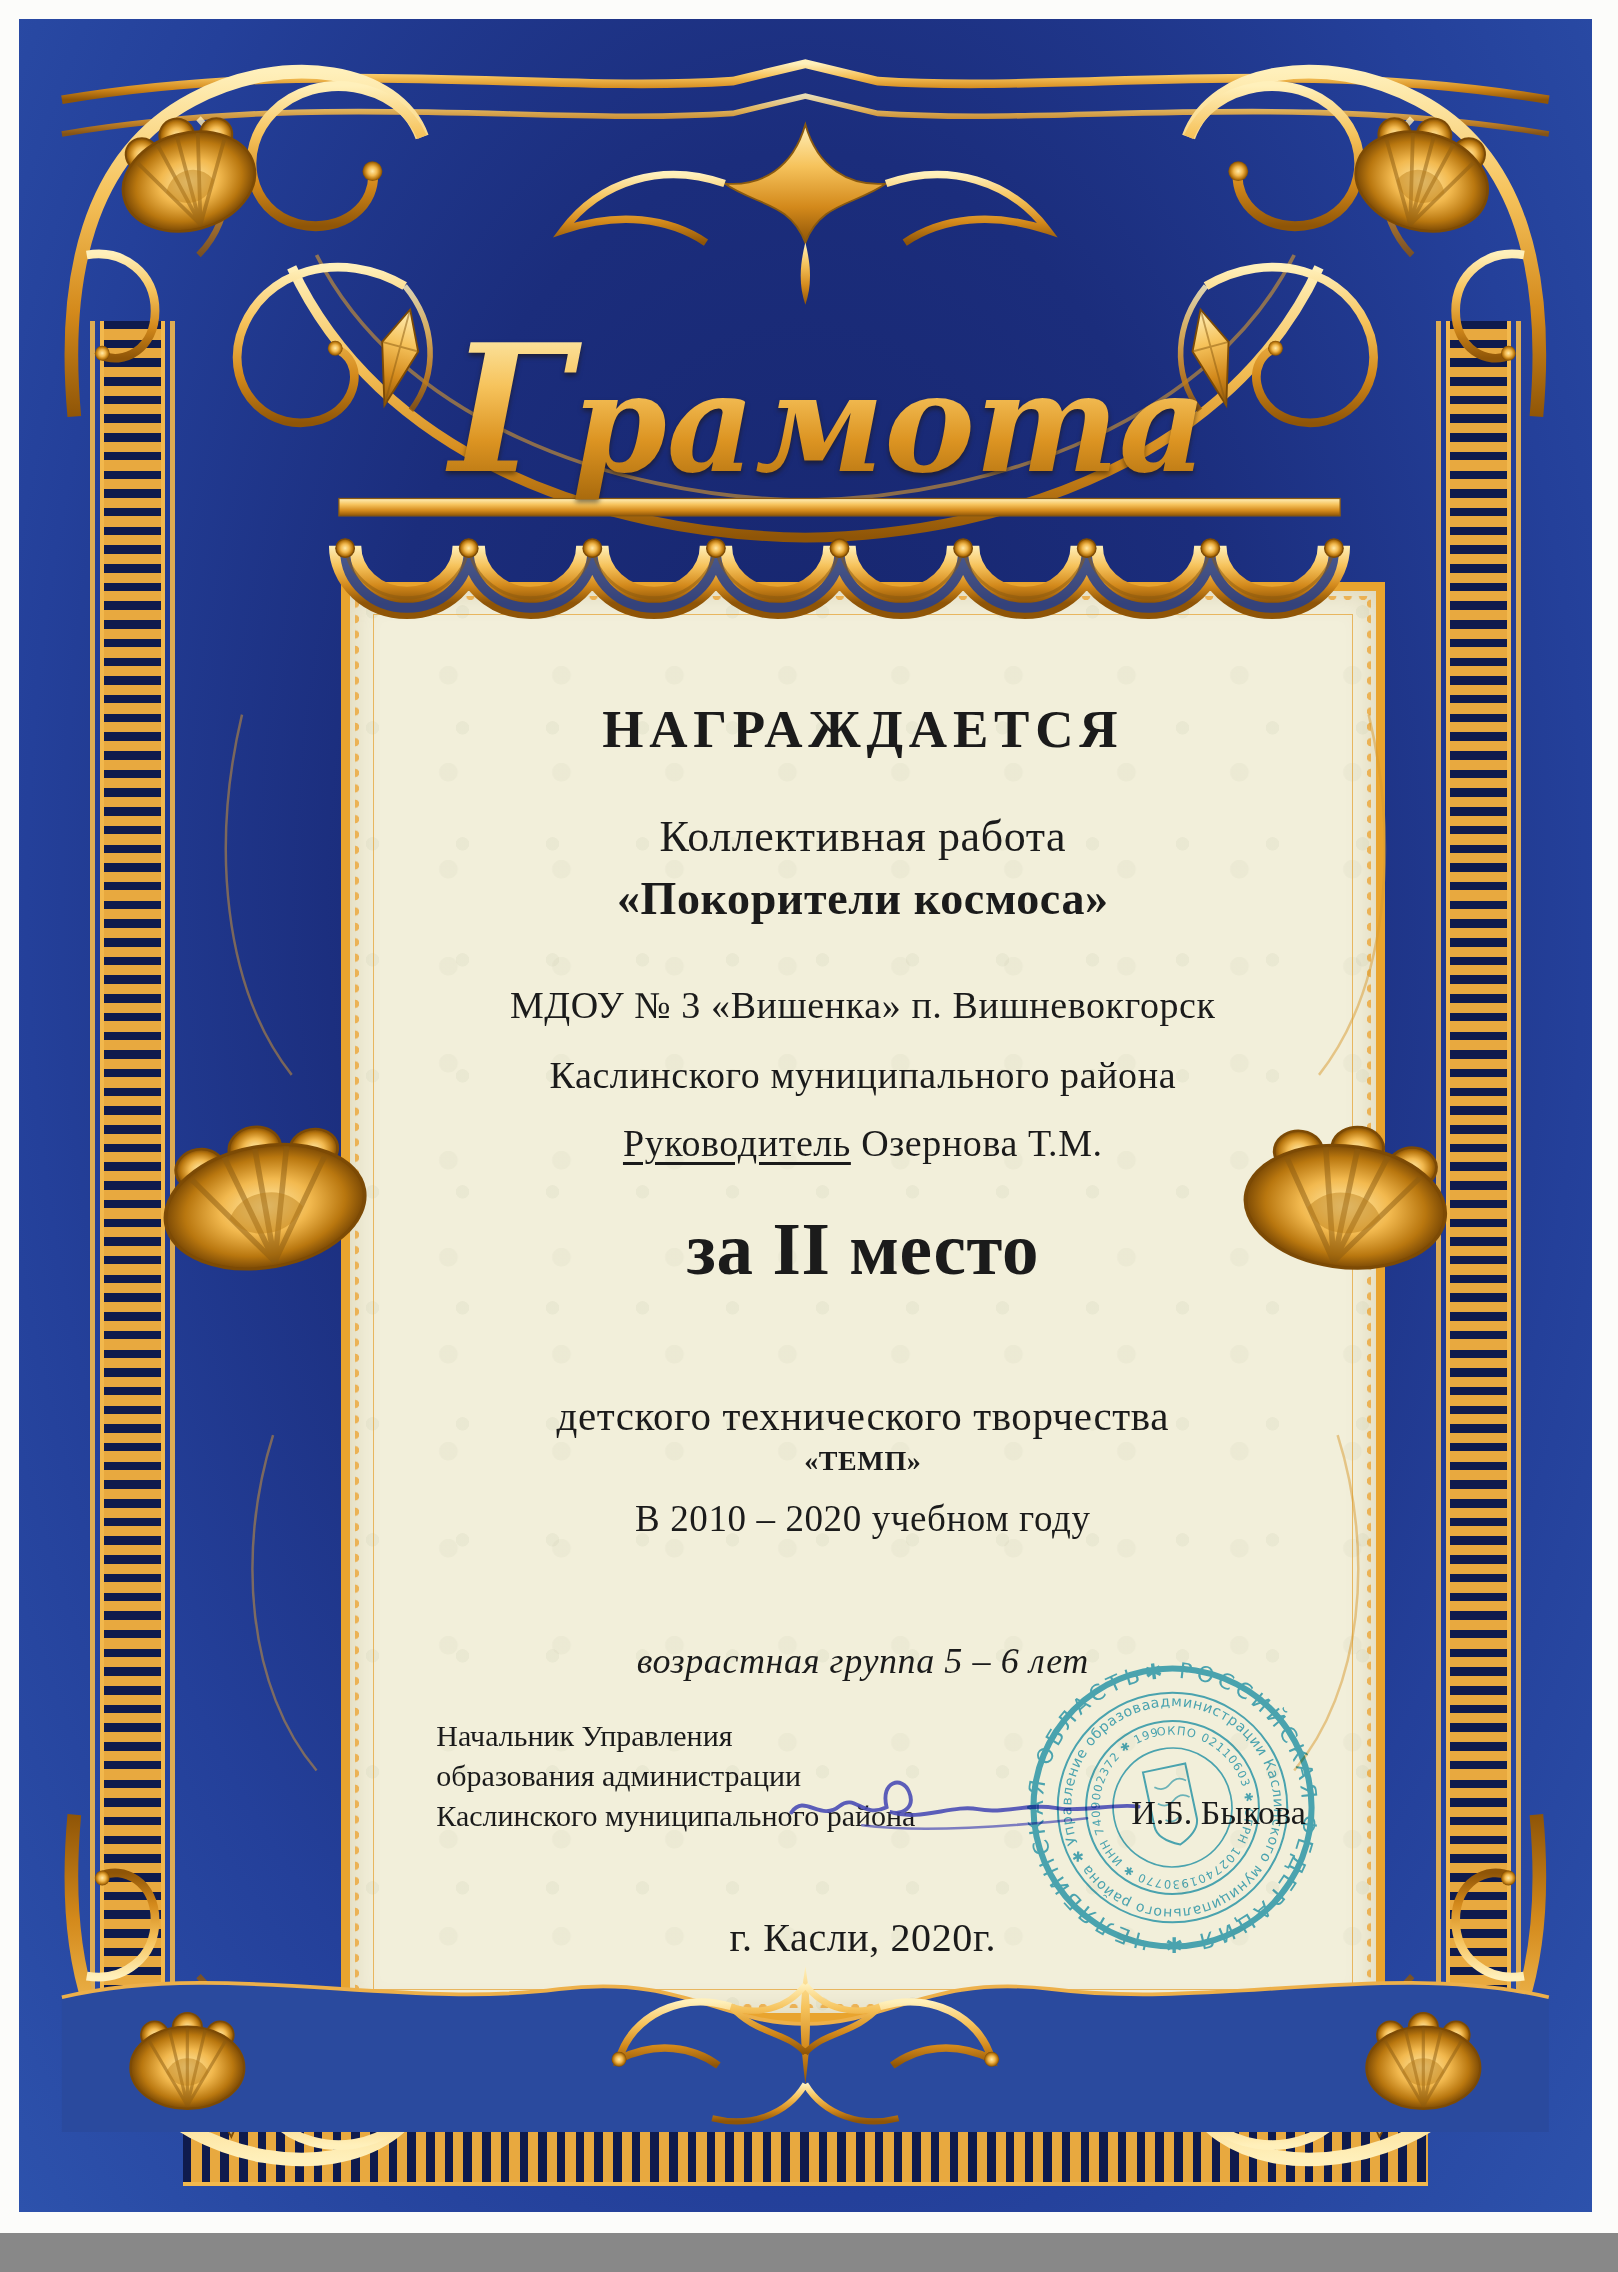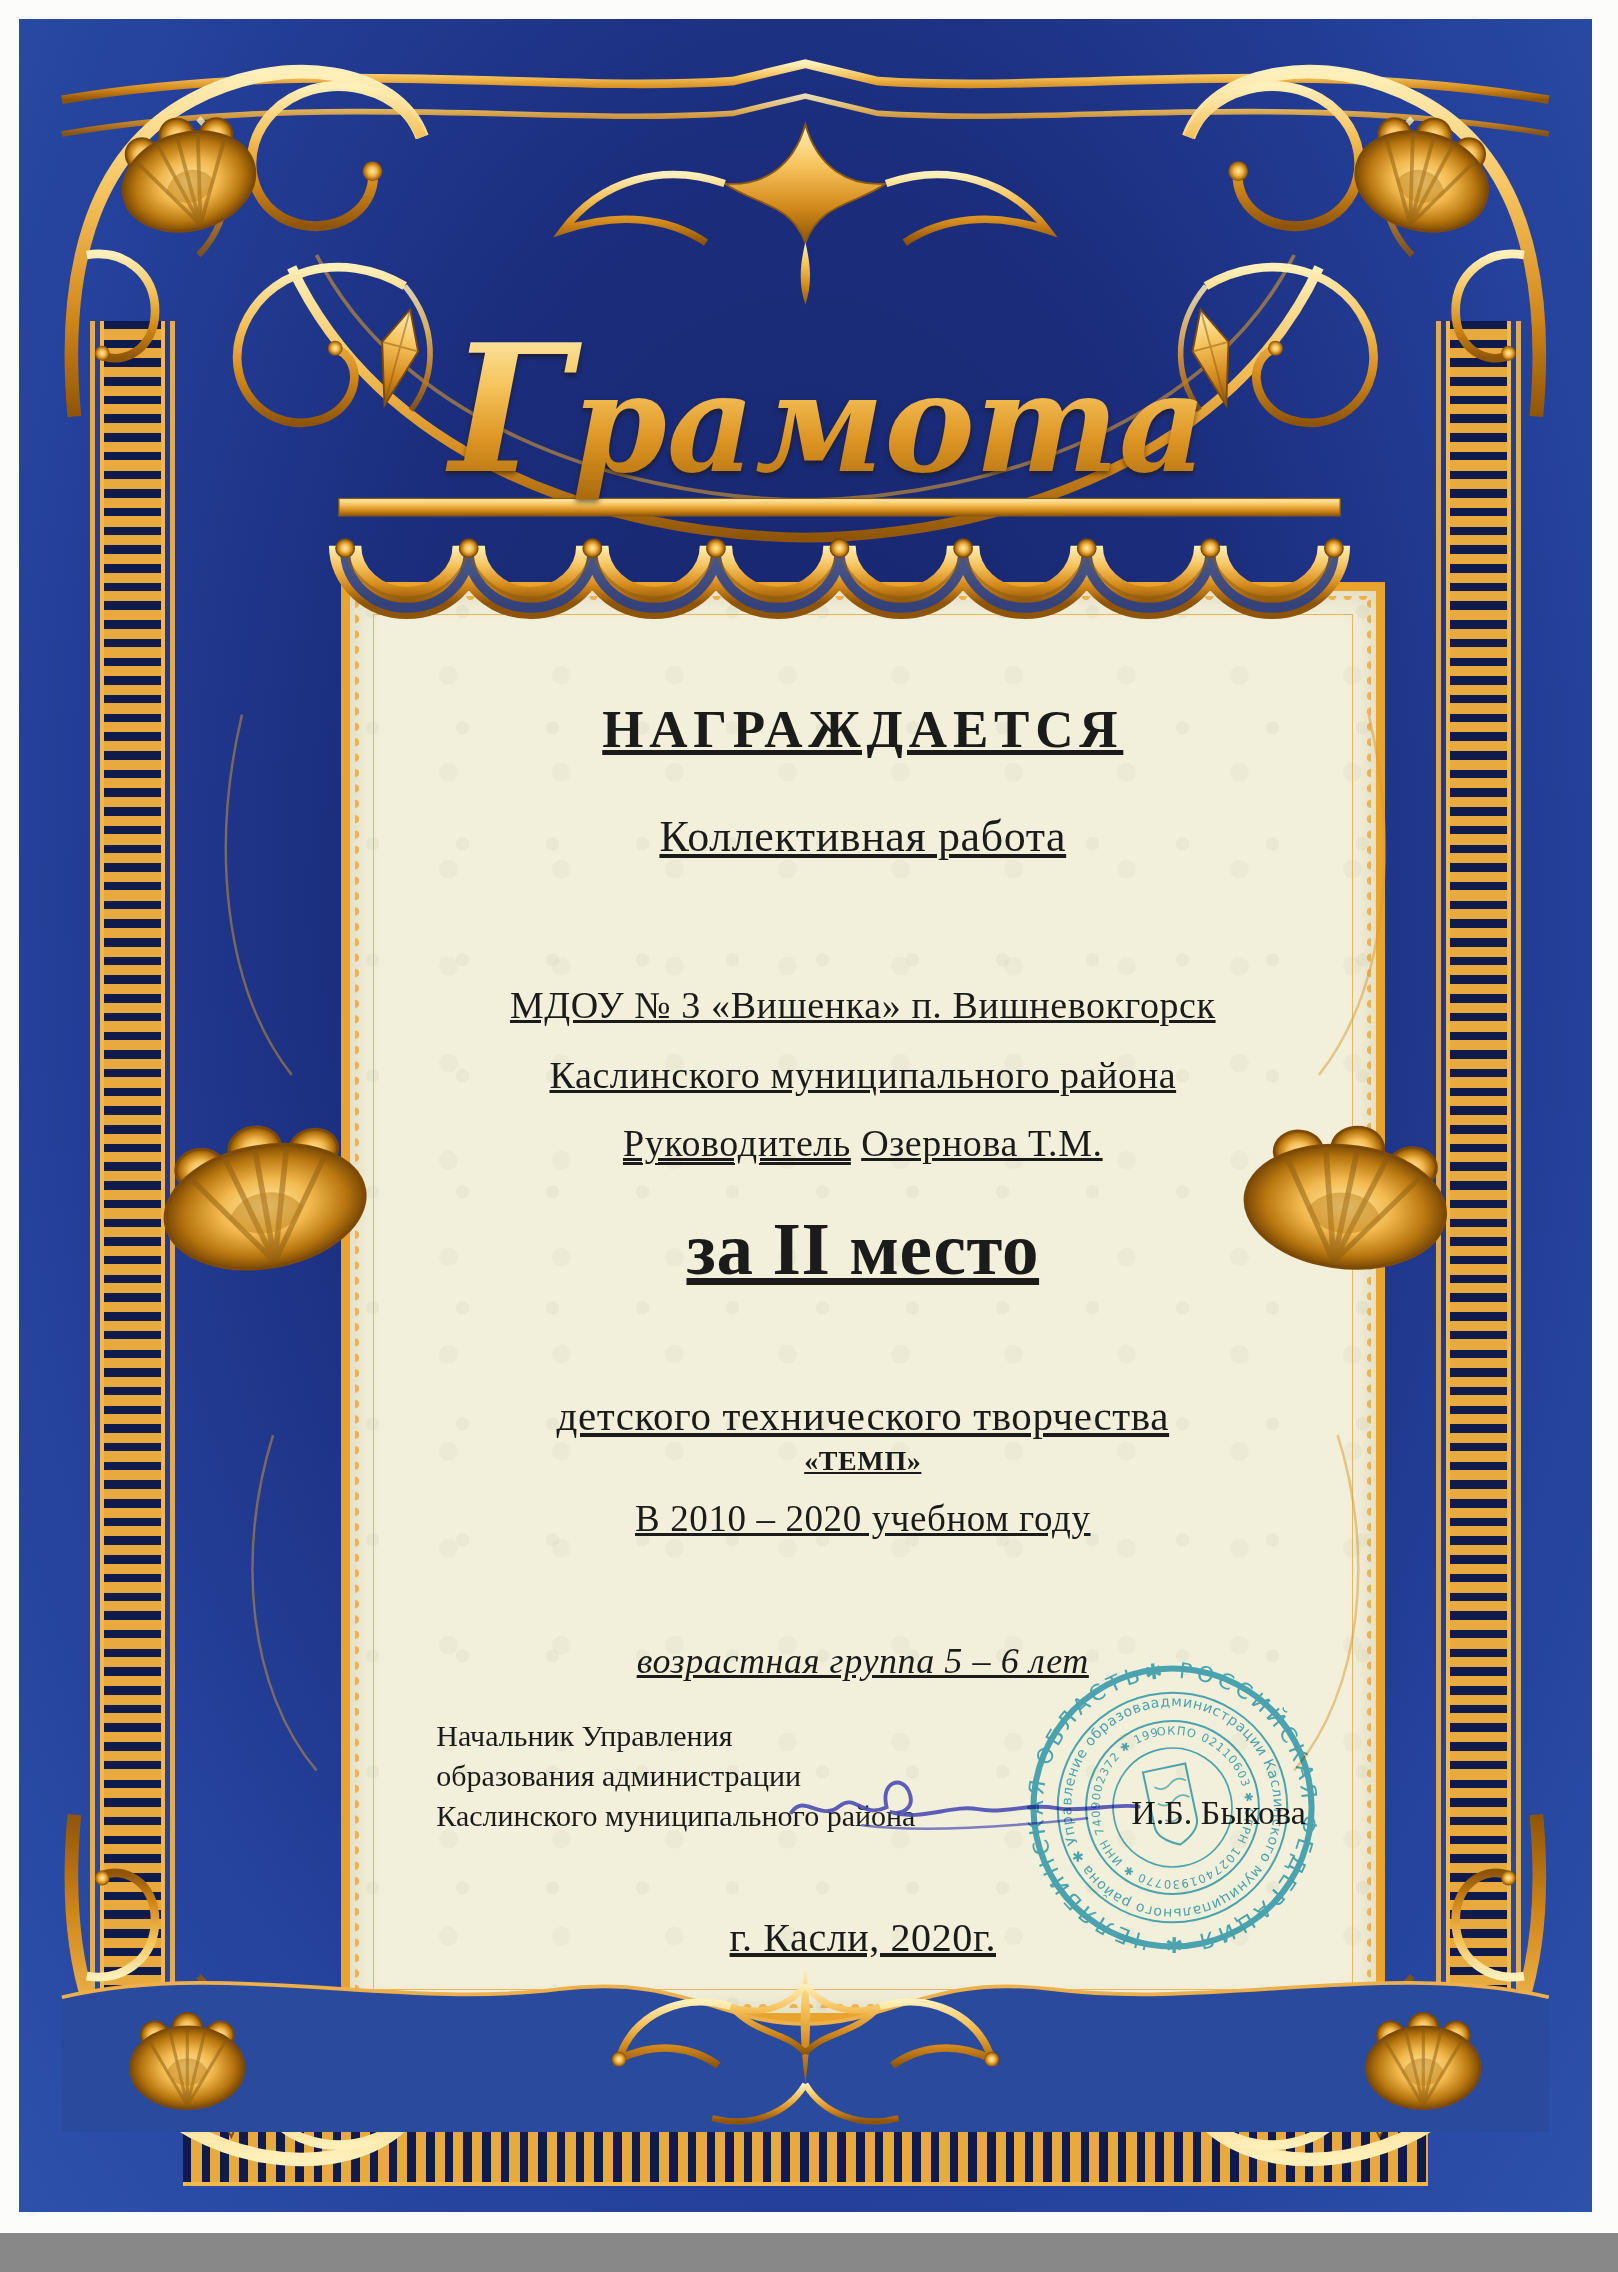--- a/index.html
+++ b/index.html
@@ -40,21 +40,21 @@
   .deco{position:absolute;left:0;top:0;width:100%;height:100%;z-index:2;pointer-events:none;}
   
   .title{position:absolute;left:0;width:1618px;top:293px;z-index:3;text-align:center;
          font-family:"DejaVu Serif",serif;font-style:italic;font-weight:bold;font-size:136px;line-height:1.1;
          color:#eab04a;
          background:linear-gradient(#fdeeb4 5%, #f6c35c 38%, #dc9422 66%, #a3650a 100%);
          -webkit-background-clip:text;background-clip:text;-webkit-text-fill-color:transparent;
          filter:drop-shadow(0 3.2px 2.6px rgba(30,18,0,.55));}
   .title::first-letter{font-size:1.3em;}
   
-  .line{position:absolute;left:350px;width:987px;text-align:center;color:#1b1b1b;z-index:3;letter-spacing:0.6px;text-decoration:underline;}
+  .line{position:absolute;left:350px;width:987px;text-align:center;color:#1b1b1b;z-index:3;letter-spacing:0.6px;}
   .t-header{top:680px;font-size:53px;font-weight:bold;letter-spacing:5.8px;}
   .t-work1 {top:792px;font-size:44px;}
   .t-work2 {top:853px;font-size:46px;font-weight:bold;}
   .t-org1  {top:964px;font-size:38px;}
   .t-org2  {top:1034px;font-size:38px;}
   .t-leader{top:1102px;font-size:38px;}
   .t-leader .ul{text-decoration:underline;text-decoration-thickness:2.6px;text-underline-offset:6.4px;}
   .t-leader .ln{margin-left:10.3px;}
   .t-award {top:1189px;font-size:73px;font-weight:bold;}
   .t-ev1   {top:1319px;font-size:41px;}
@@ -201,20 +201,21 @@
       <use href="#sh" transform="translate(385,1900) rotate(-10) scale(1.5,1.25)"></use>
       <use href="#sh" transform="translate(2129,1900) scale(-1.5,1.25) rotate(-10)"></use>
       <use href="#sh" transform="translate(262,3290) scale(0.85)"></use>
       <use href="#sh" transform="translate(2252,3290) scale(-0.85,0.85)"></use>
     </svg>
 
     <div class="title">Грамота</div>
 
     <div class="line t-header">НАГРАЖДАЕТСЯ</div>
     <div class="line t-work1">Коллективная работа</div>
+    <div class="line t-work2">«Покорители космоса»</div>
     <div class="line t-org1">МДОУ № 3 «Вишенка» п. Вишневокгорск</div>
     <div class="line t-org2">Каслинского муниципального района</div>
     <div class="line t-award">за II место</div>
     <div class="line t-leader">
       <span class="ul">Руководитель</span><span class="ln">Озернова Т.М.</span>
     </div>
     <div class="line t-ev2">детского технического творчества</div>
     <div class="line t-evname">«ТЕМП»</div>
     <div class="line t-year">В 2010 – 2020 учебном году</div>
     <div class="line t-age">возрастная группа 5 – 6 лет</div>

